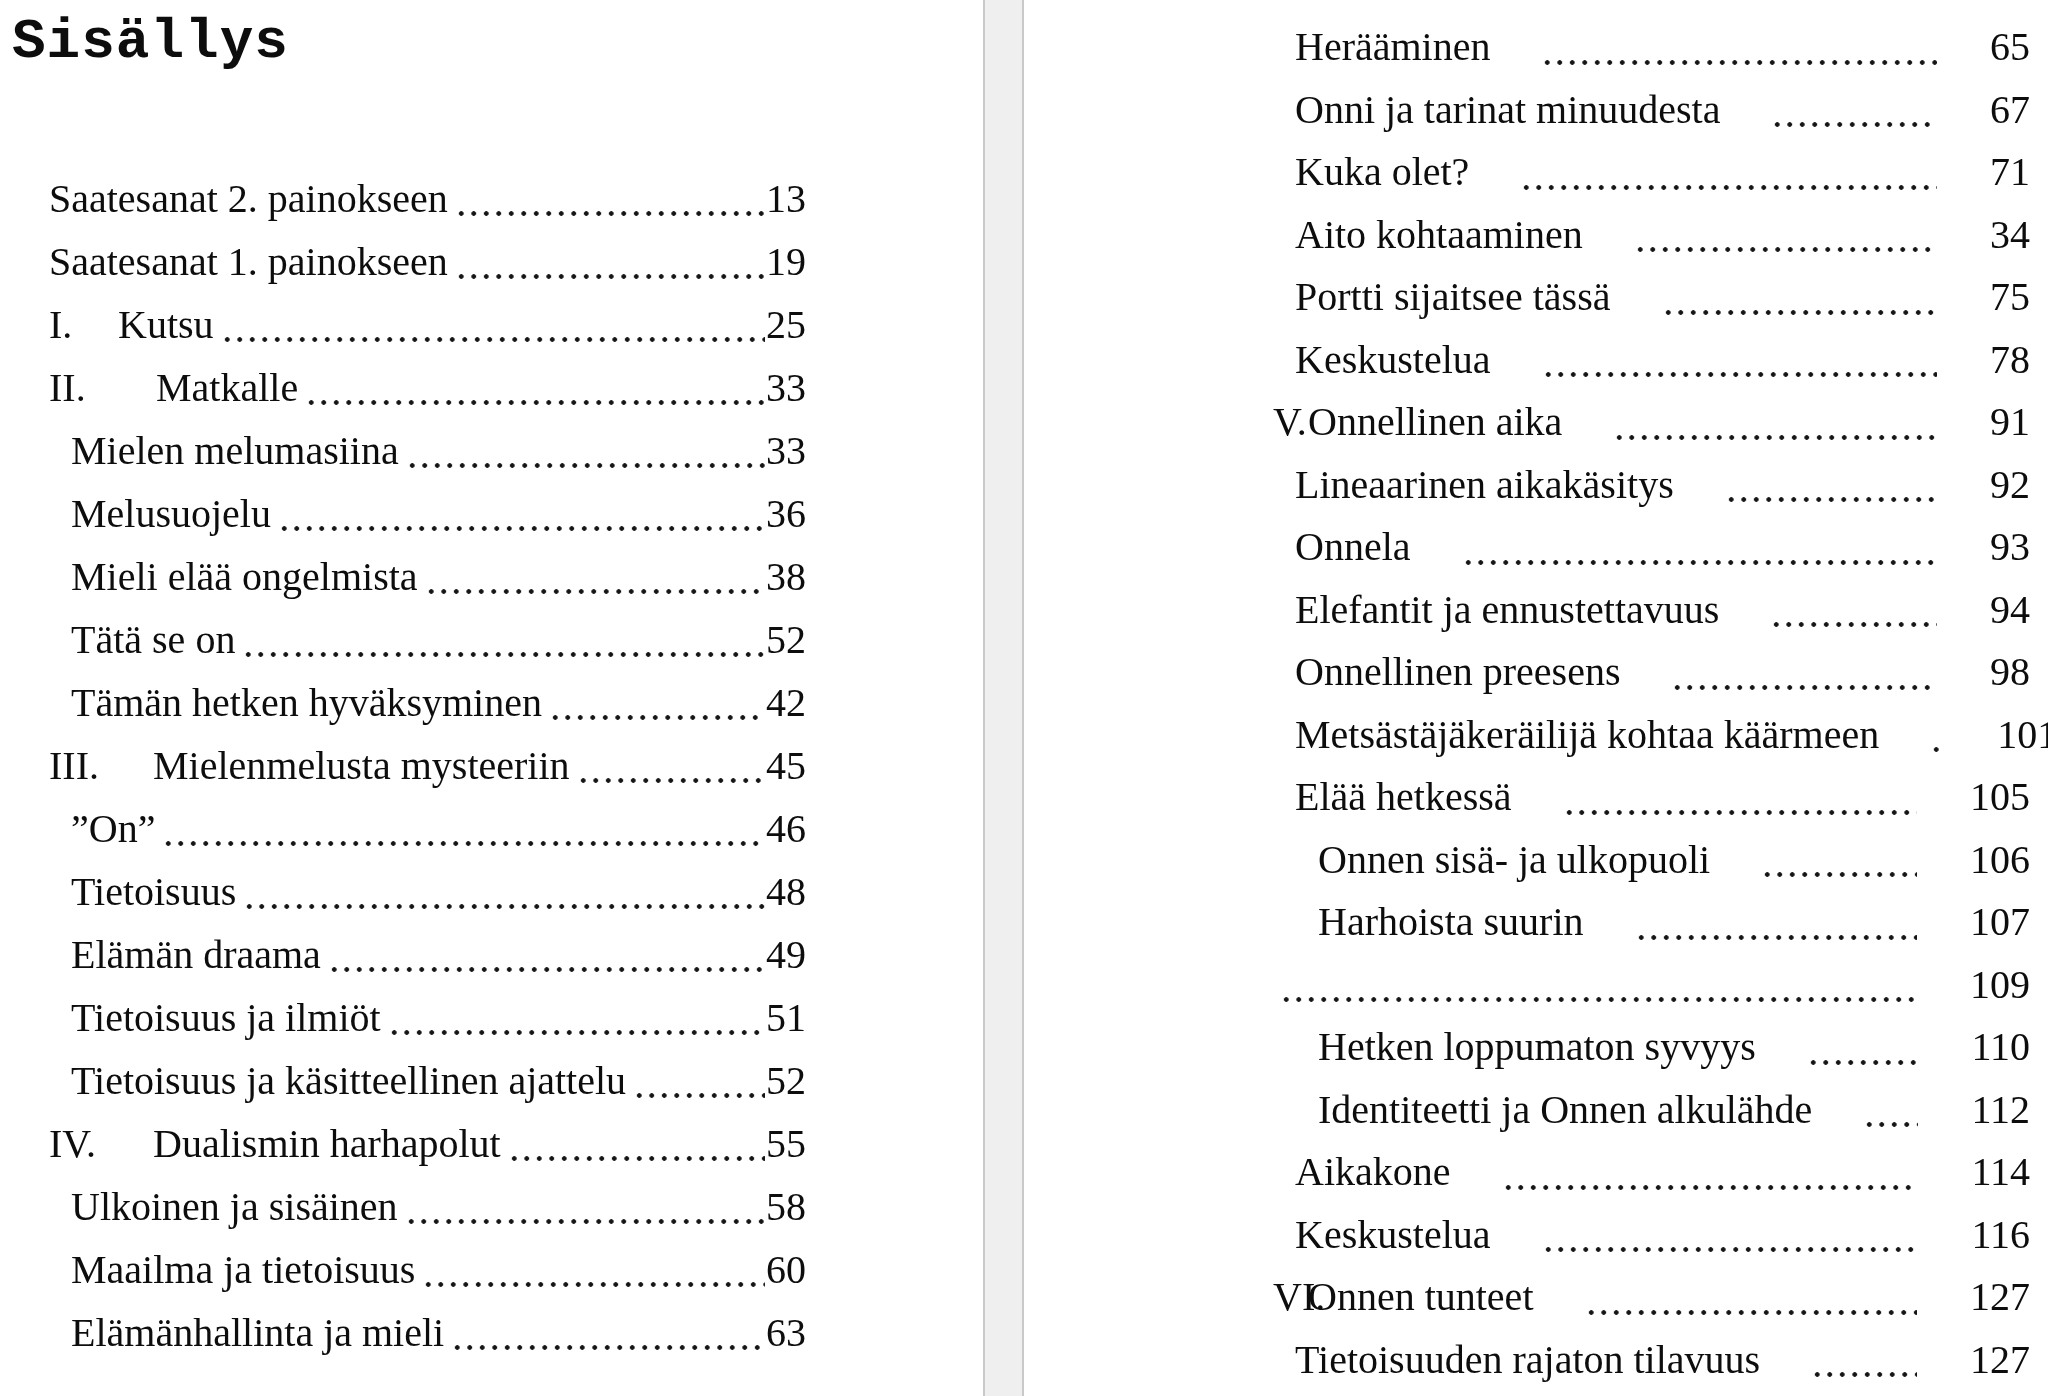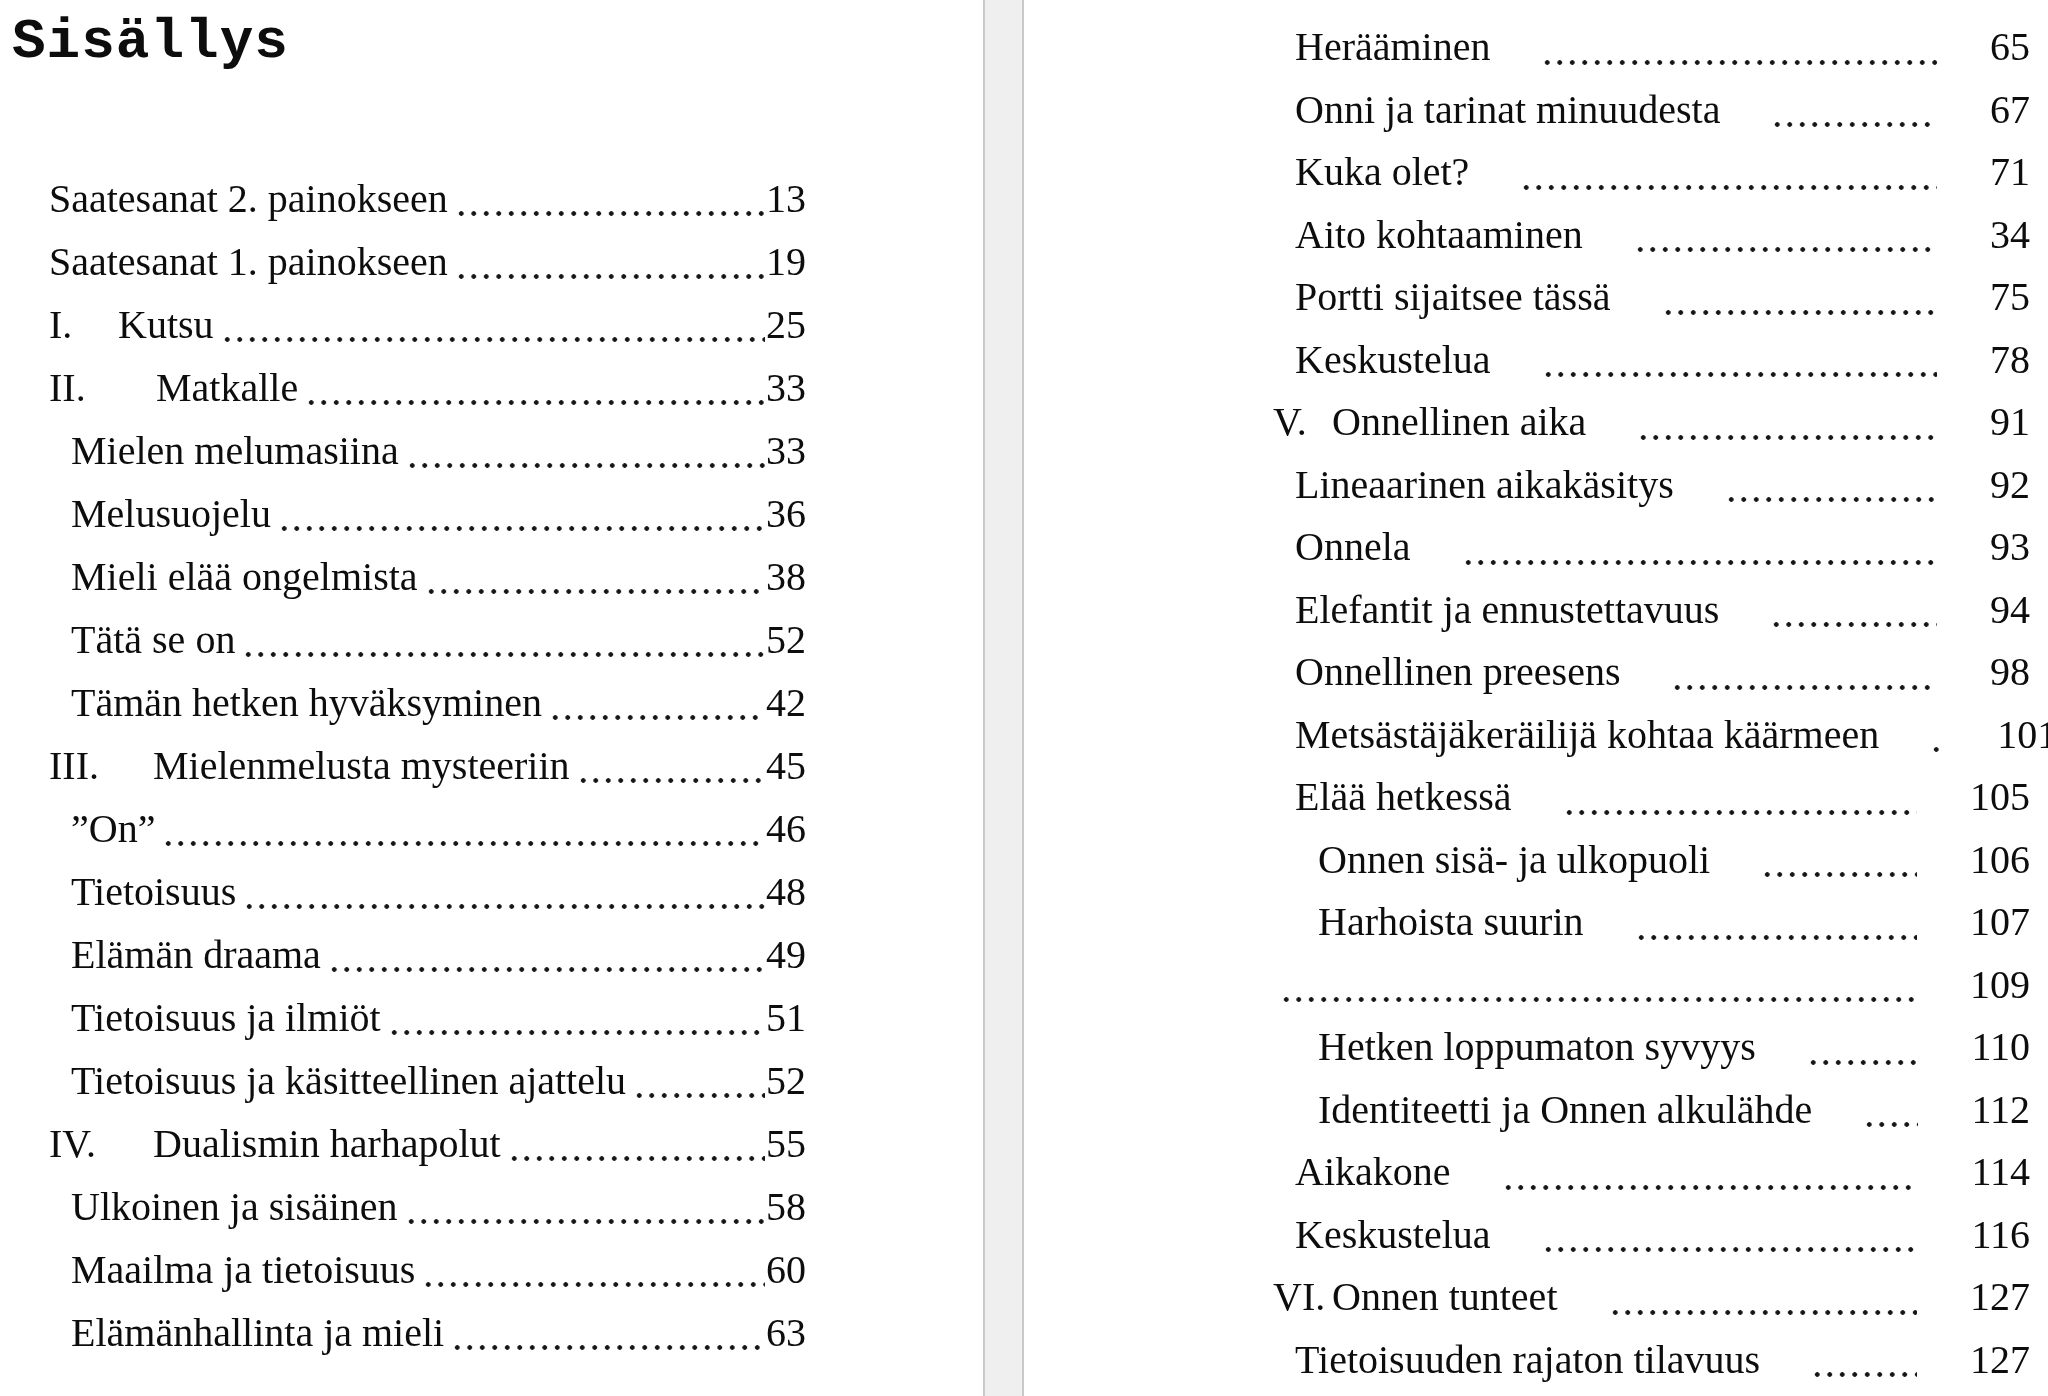--- a/index.html
+++ b/index.html
@@ -36,21 +36,21 @@
   }
   .right-toc .toc-row{height:62.5px;line-height:62.5px;gap:44px;}
   .roman{position:absolute;left:0;top:0;}
   
   .lvl0 .etext{margin-left:0;}
   .lvl2 .etext{margin-left:22px;}
   .lvl3 .etext{margin-left:45px;}
   .t-a{margin-left:69px;}   
   .t-b{margin-left:107px;}  
   .t-c{margin-left:104px;}  
-  .t-d{margin-left:59px;}   
+  .t-d{margin-left:35px;}   
   .it{}
   
   .leader{
     flex:1 1 20px;min-width:14px;align-self:stretch;margin-left:7px;
     background-image:radial-gradient(circle,#151515 2px,rgba(0,0,0,0) 2.6px);
     background-size:12.5px 7px;
     background-repeat:repeat-x;
     background-position:left bottom 13px;
   }
   .num{text-align:left;}

